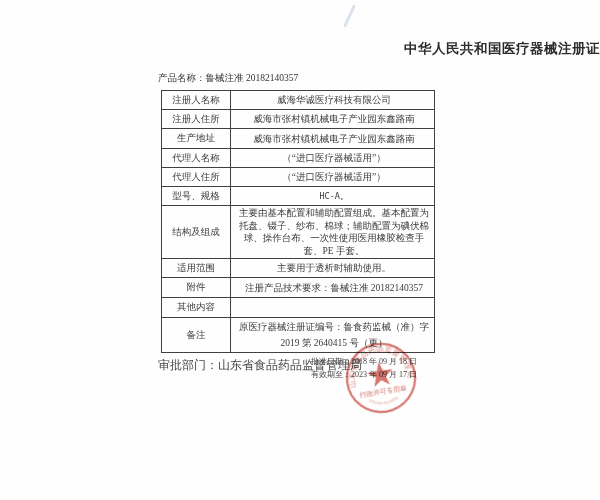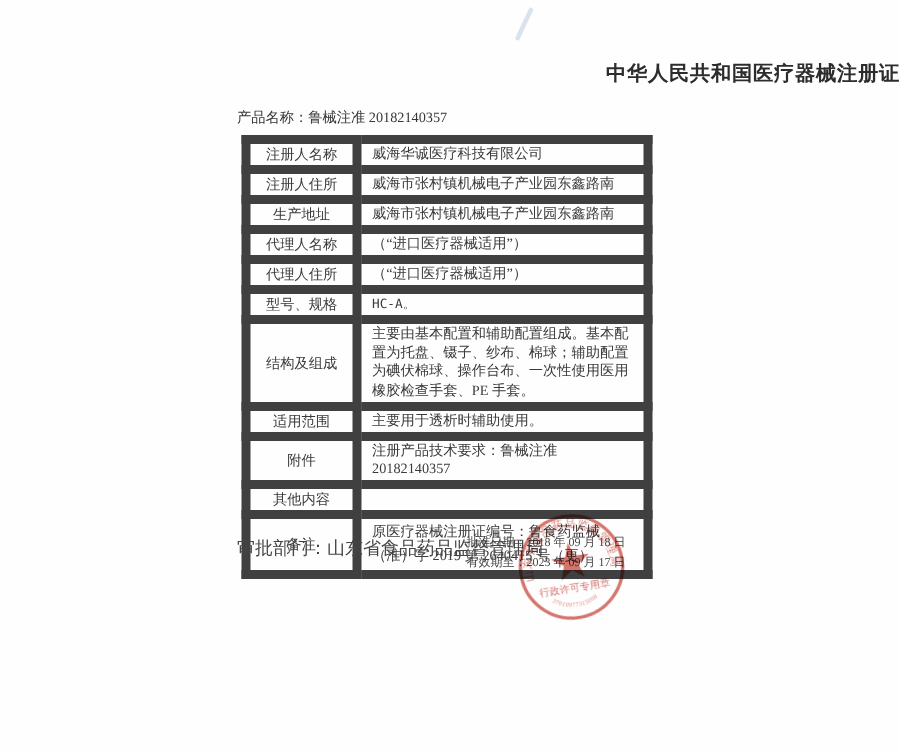--- a/index.html
+++ b/index.html
@@ -19,23 +19,23 @@
     letter-spacing:0.5px; color:#2c2c2c;
   }
   .certno {
     position:absolute; left:158px; top:72px; font-size:9.5px; color:#353535;
   }
   .cert-table {
     position:absolute; left:161px; top:90px; width:274px;
     border-collapse:collapse; table-layout:fixed;
     font-size:9.5px; color:#3a3a3a;
   }
-  .cert-table td { border:6px solid #404040; vertical-align:middle; padding:0; }
+  .cert-table td { border:1px solid #404040; vertical-align:middle; padding:0; }
   .cert-table td.lbl { width:68px; text-align:center; }
-  .cert-table td.val { padding:1px 4px 1px 7px; text-align:left; line-height:12px; }
+  .cert-table td.val { padding:1px 4px 1px 7px; text-align:center; line-height:12px; }
   .cert-table tr { height:19px; }
   .cert-table tr.r-addr2 { height:20px; }
   .cert-table tr.r-struct { height:38px; }
   .cert-table tr.r-struct td.val { line-height:12.5px; }
   .cert-table tr.r-remark { height:35px; }
   .cert-table tr.r-remark td.val { line-height:16px; }
   .mono { font-family:"DejaVu Sans Mono","Liberation Mono",monospace; font-size:8.5px;margin-left:19px; }
   .dept {
     position:absolute; left:158px; top:357px; font-size:12px; color:#454545;
   }

